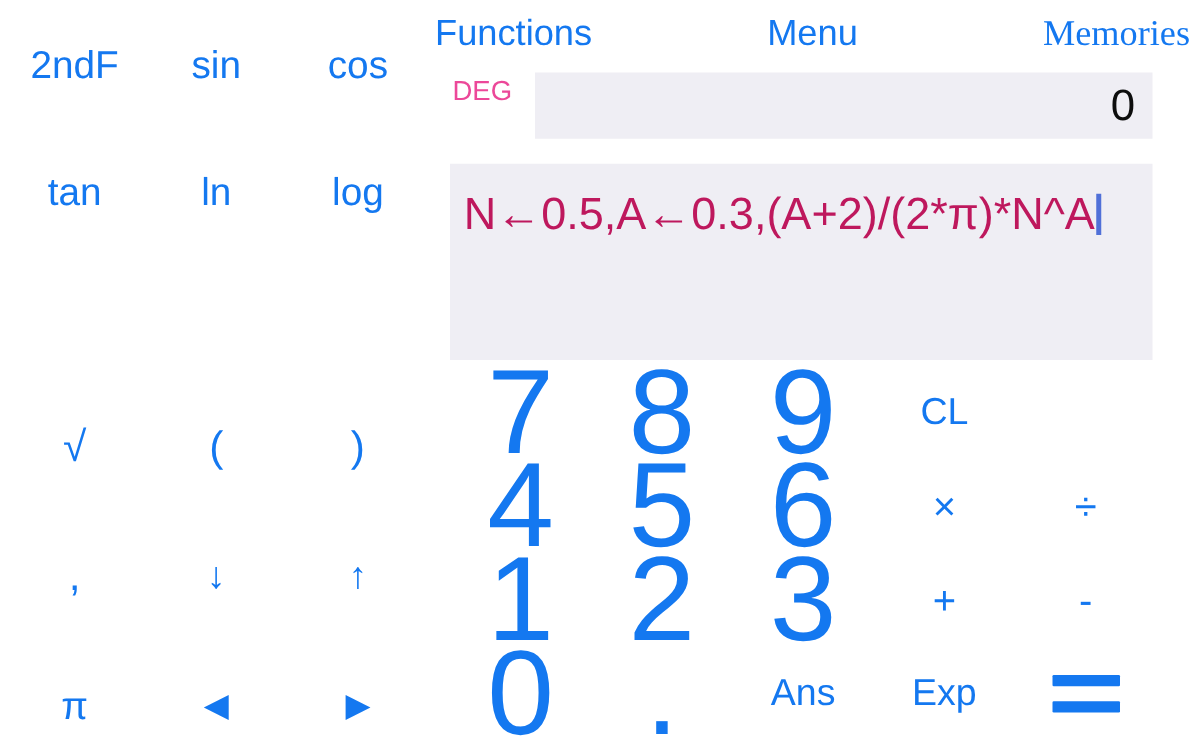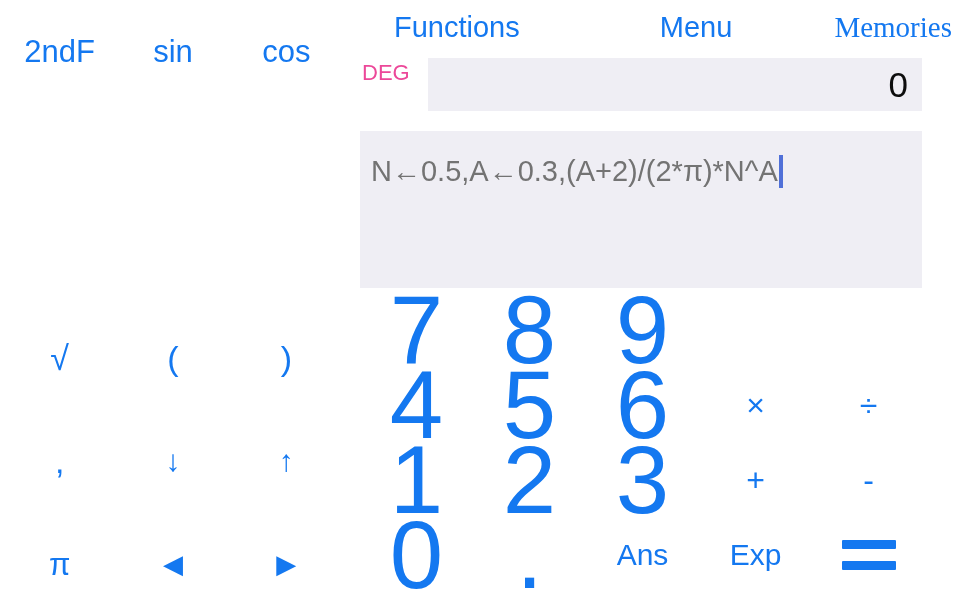--- a/index.html
+++ b/index.html
@@ -57,21 +57,20 @@
     width: 620px; height: 52px;
   }
   .nav-btn {
     position: absolute;
     top: 13px;
     color: #1478f0;
     font-size: 29px;
     line-height: 1;
     white-space: nowrap;
     user-select: none;
-    margin-left: 46px;
   }
   #nav-functions { left: 8px; }
   #nav-menu { left: 0; width: 620px; text-align: center; }
   #nav-memories { right: 8px; font-family: Liberation Serif, serif; }
 
   
   #deg-label {
     position: absolute;
     left: 362px; top: 62px;
     color: #ec4899;
@@ -103,22 +102,22 @@
     width: 562px; height: 157px;
     background: #efeef4;
     padding: 22px 0 0 11px;
   }
   #formula-line {
     display: flex;
     align-items: center;
     height: 36px;
   }
   #formula-text {
-    color: #737373;
-    font-size: 29px;
+    color: #be185d;
+    font-size: 36px;
     line-height: 1.2;
     white-space: pre;
   }
   #formula-caret {
     display: inline-block;
     width: 4px;
     height: 33px;
     background: #5070d8;
     margin-left: 1px;
   }
@@ -179,20 +178,25 @@
 <div id="app">
 
   <div id="func-pad">
 
     <div class="fn-row" style="top:0px">
       <div class="fn-cell">2ndF</div>
       <div class="fn-cell">sin</div>
       <div class="fn-cell">cos</div>
     </div>
 
+    <div class="fn-row" style="top:102px">
+      <div class="fn-cell">tan</div>
+      <div class="fn-cell">ln</div>
+      <div class="fn-cell">log</div>
+    </div>
 
 
     <div class="fn-row" style="top:307px">
       <div class="fn-cell glyph-lg">√</div>
       <div class="fn-cell glyph-lg">(</div>
       <div class="fn-cell glyph-lg">)</div>
     </div>
 
     <div class="fn-row" style="top:410px">
       <div class="fn-cell glyph-comma">,</div>
@@ -225,20 +229,21 @@
       <span id="formula-caret"></span>
     </div>
   </div>
 
   <div id="keypad">
 
     <div class="key-row" style="top:0px">
       <div class="key digit">7</div>
       <div class="key digit">8</div>
       <div class="key digit">9</div>
+      <div class="key op">CL</div>
     </div>
 
     <div class="key-row" style="top:75px">
       <div class="key digit">4</div>
       <div class="key digit">5</div>
       <div class="key digit">6</div>
       <div class="key op op-sym">×</div>
       <div class="key op op-sym">÷</div>
     </div>
 

